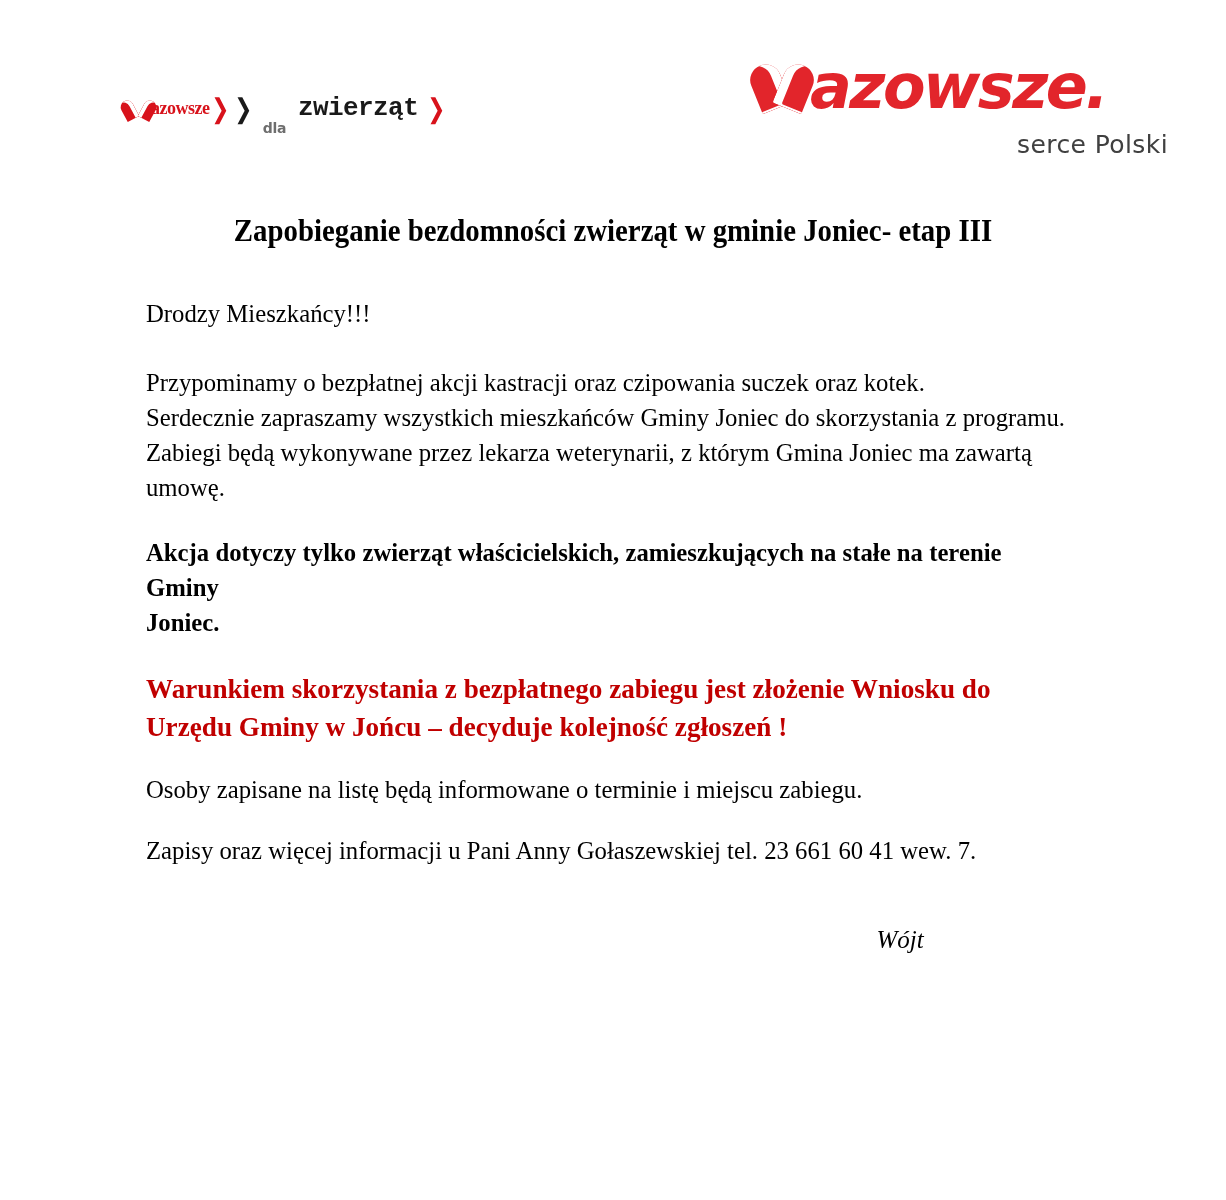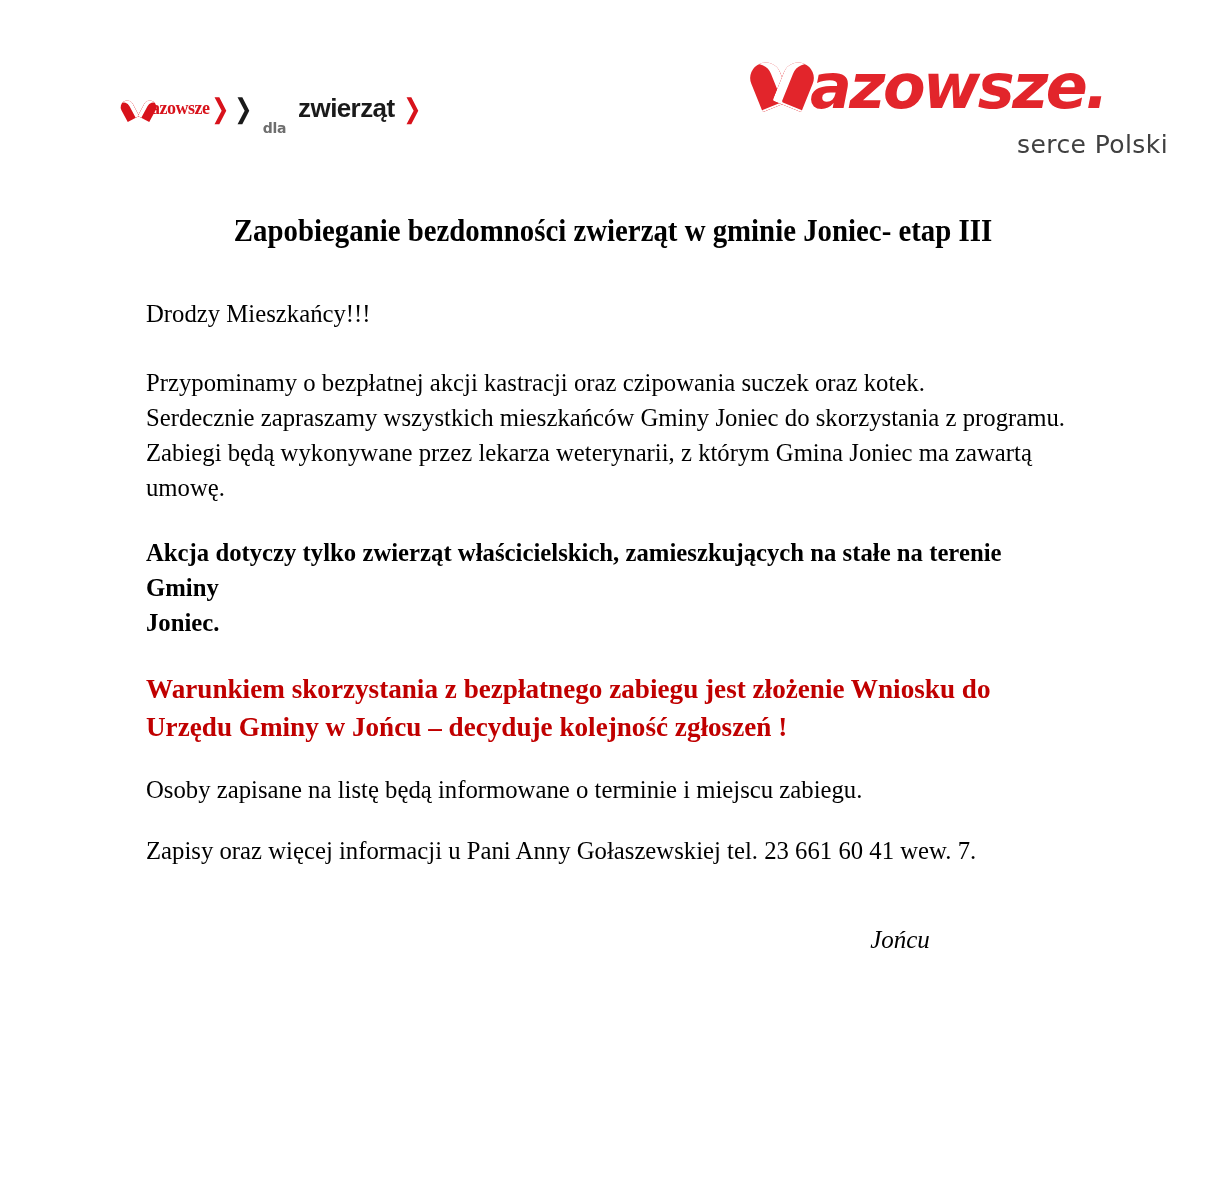--- a/index.html
+++ b/index.html
@@ -96,21 +96,21 @@
     font-family: "DejaVu Sans", sans-serif;
     font-weight: 700;
     font-size: 14px;
     color: #6E6E6E;
     margin: 0 12px 0 8px;
     letter-spacing: -0.3px;
     position: relative;
     top: 20px;
   }
   .logo-animals .zw-word {
-    font-family: Liberation Sans, sans-serif;
+    font-family: Liberation Mono, monospace;
     font-weight: 700;
     font-size: 26px;
     color: #1A1A1A;
     letter-spacing: -0.6px;
     line-height: 1;
   }
   .logo-animals .chev-end {
     margin-left: 7px;
   }
 
@@ -120,21 +120,21 @@
     left: 752px;
     top: 58px;
     width: 420px;
     height: 110px;
   }
   .logo-mazowsze .brand-row {
     position: absolute;
     left: 0;
     top: 0;
     display: flex;
-    align-items: center;
+    align-items: flex-end;
     white-space: nowrap;
   }
   .logo-mazowsze .heart-big {
     position: relative;
     display: inline-block;
     width: 62px;
     height: 56px;
     margin-right: -4px;
     top: 1px;
   }
@@ -301,18 +301,18 @@
 
       <p class="para">Osoby zapisane na listę będą informowane o terminie i miejscu zabiegu.</p>
 
       <div class="gap-26"></div>
 
       <p class="para">Zapisy oraz więcej informacji u Pani Anny Gołaszewskiej  tel. 23 661 60 41 wew. 7.</p>
 
     </div>
 
     <div class="signature">
-      <div class="sig-line">Jońcu</div>
+      <div class="sig-line">Wójt</div>
     </div>
 
   </div>
 
 </div>
 
 </body></html>

